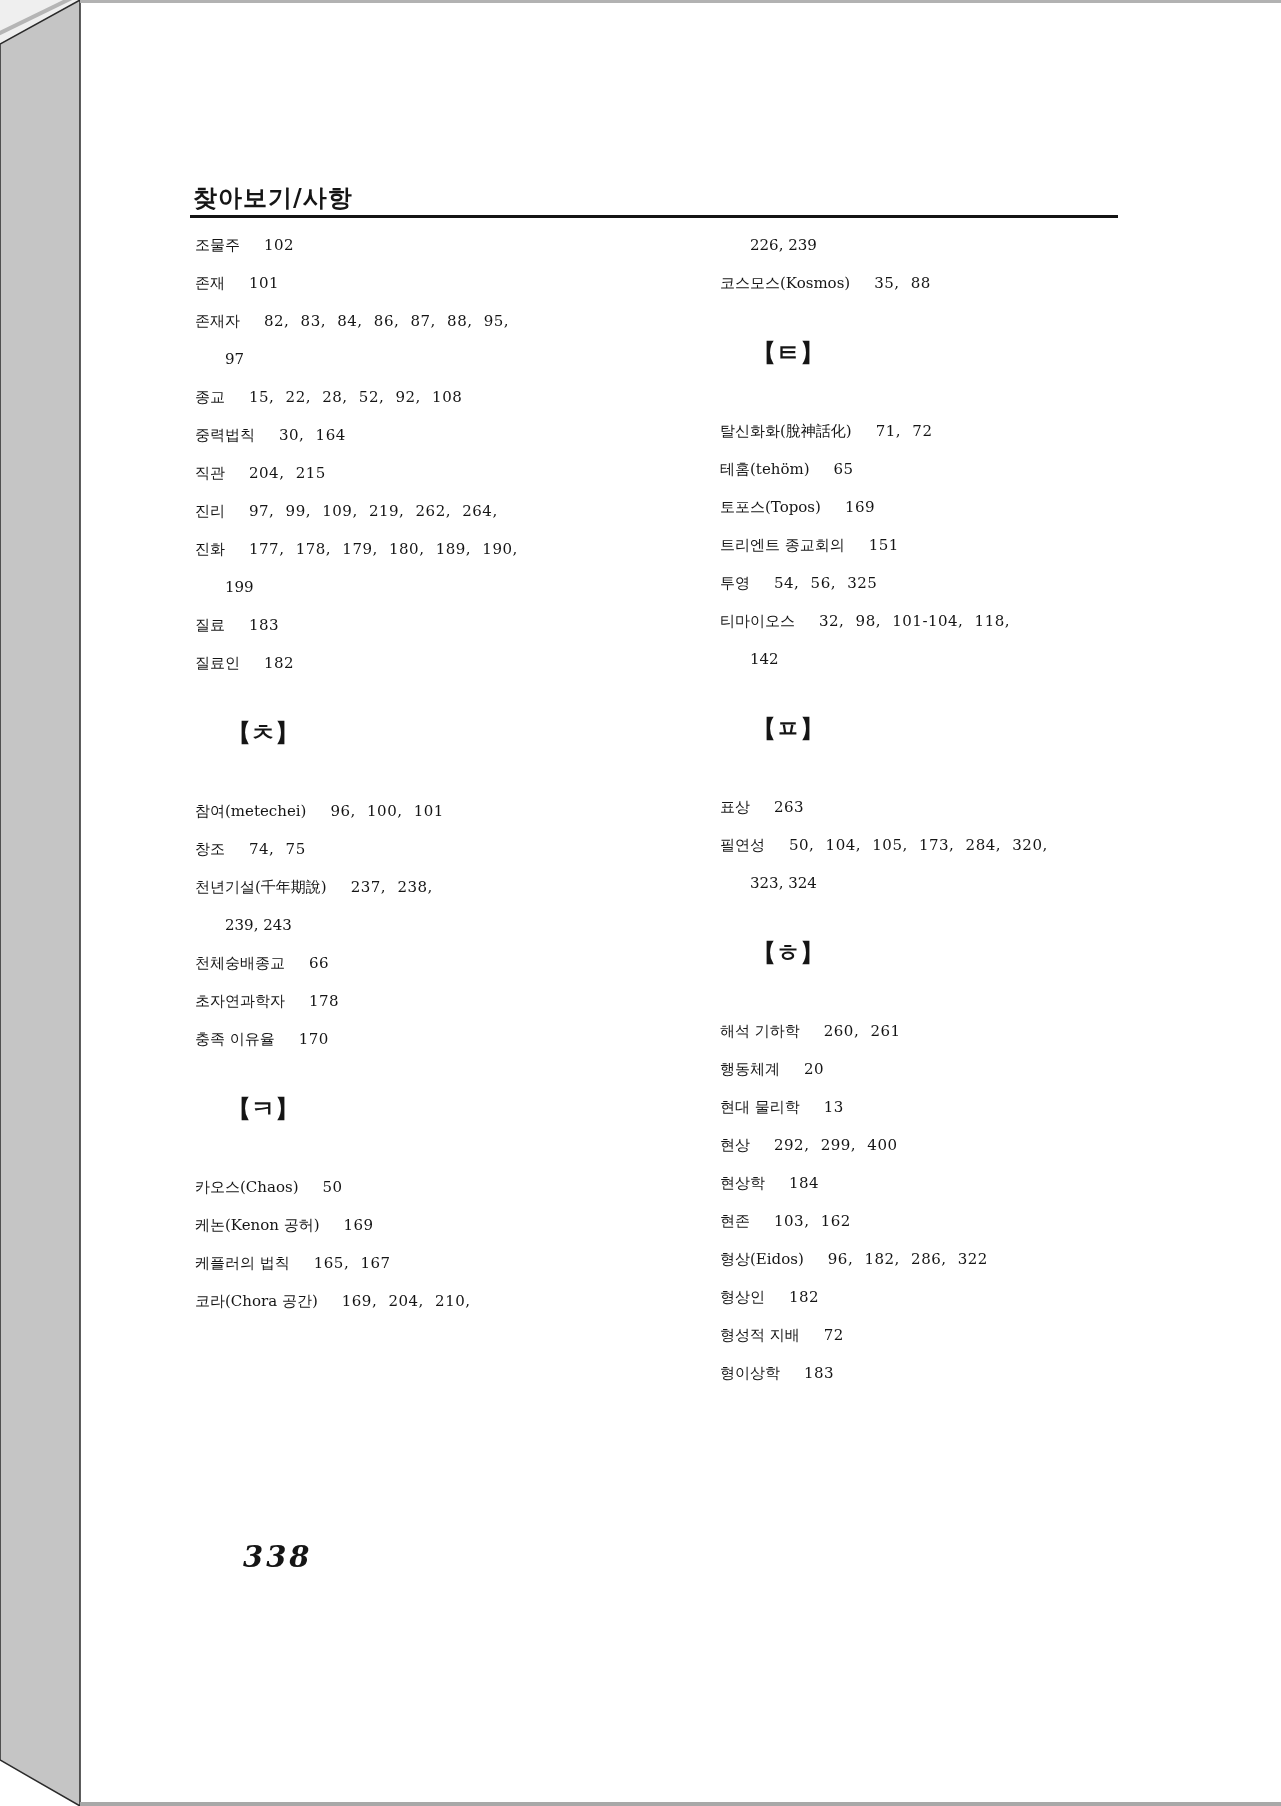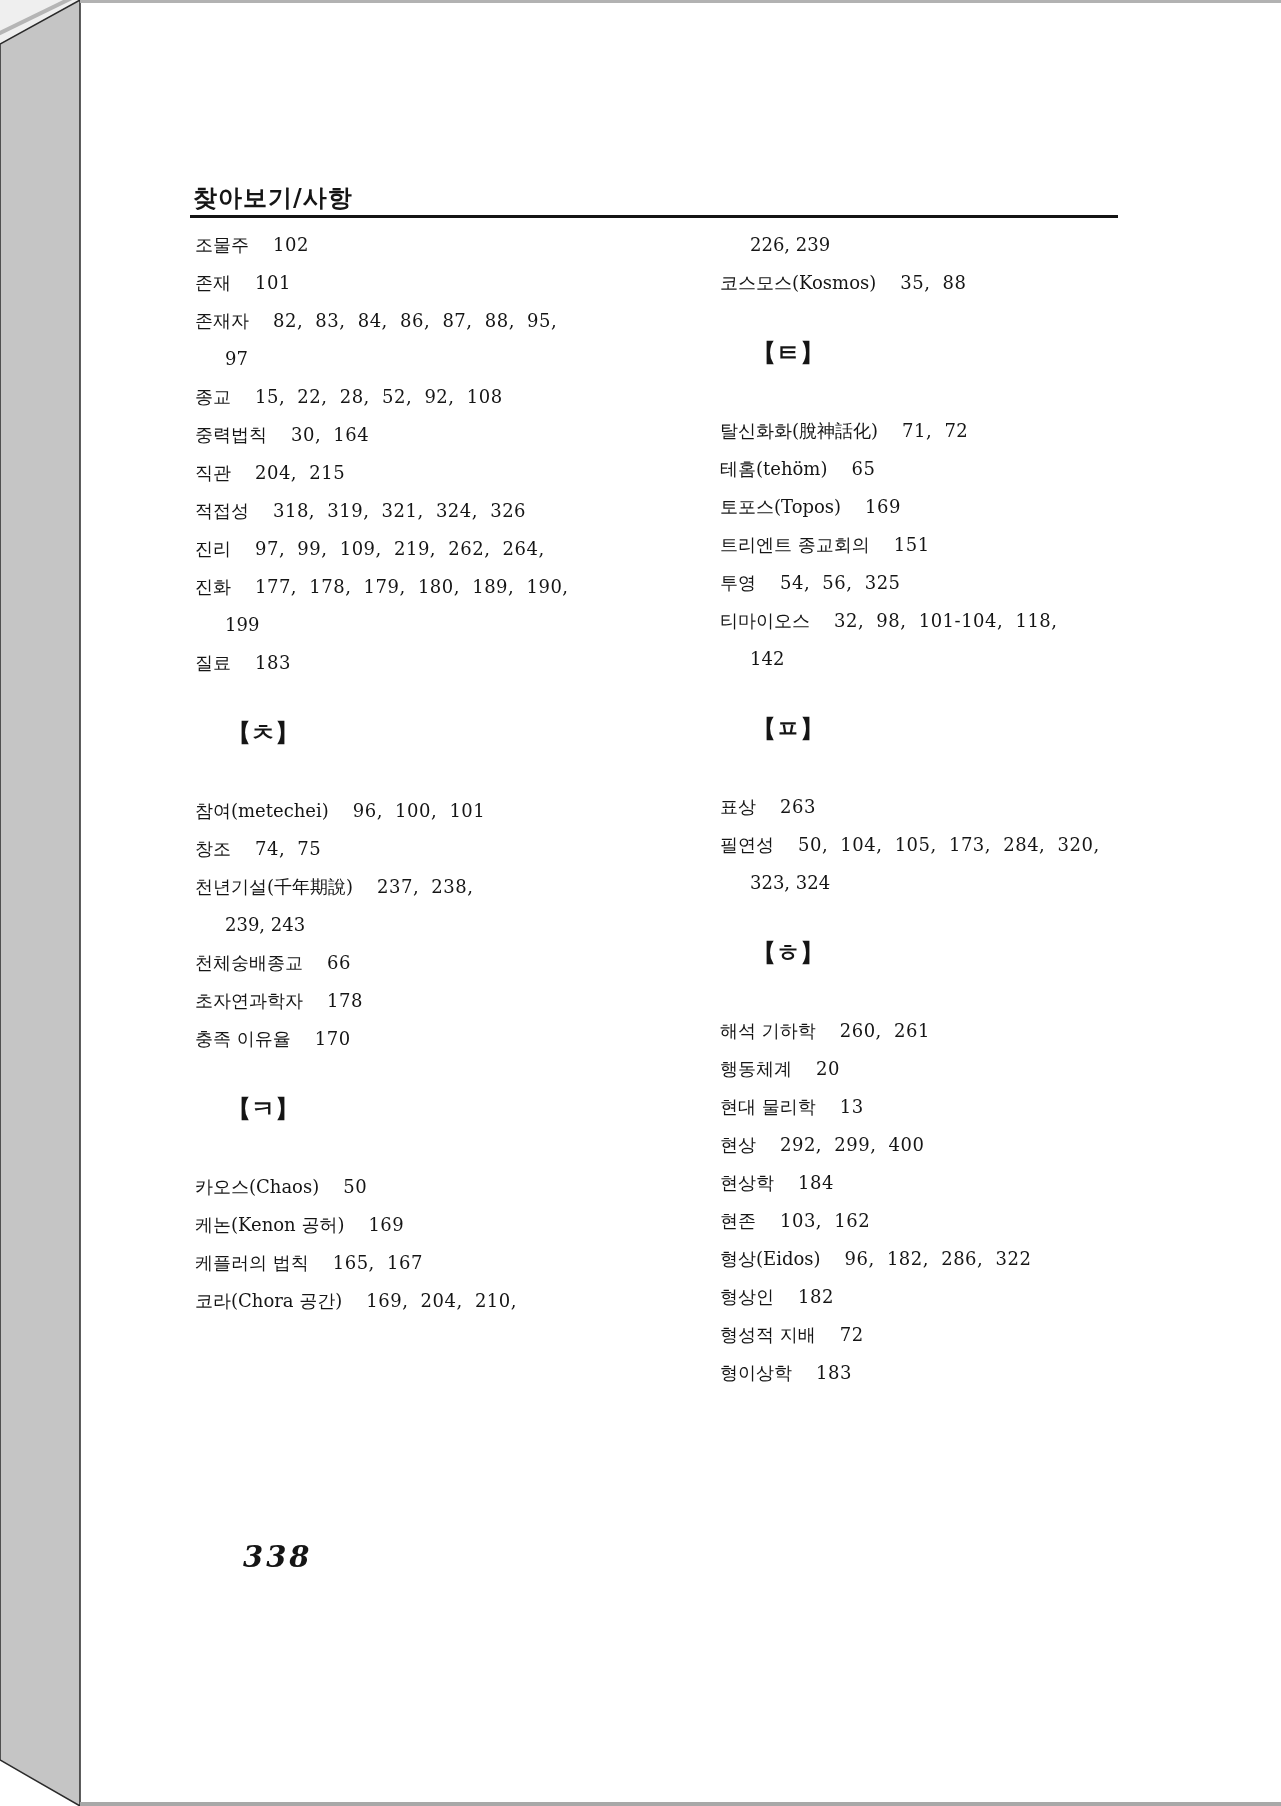--- a/index.html
+++ b/index.html
@@ -32,21 +32,21 @@
     font-size:24px; font-weight:bold; letter-spacing:1px;
   }
   .header-rule {
     position:absolute; left:190px; top:215px;
     width:928px; height:3px; background:#141414;
   }
   
   .col { position:absolute; top:229px; width:480px; }
   .col-left  { left:195px; }
   .col-right { left:720px; }
-  .line { height:38px; font-size:18px; line-height:32px; white-space:nowrap; }
+  .line { height:38px; font-size:15px; line-height:32px; white-space:nowrap; }
   .line.cont { padding-left:30px; }
   .line.section {
     margin:32px 0 40px 0; padding-left:32px;
     font-weight:bold; font-size:24px;
   }
   .term  { margin-right:24px; }
   .pages { word-spacing:6px; letter-spacing:0.5px; }
   .page-number {
     position:absolute; left:243px; top:1540px;
     font-size:29px; font-weight:bold; font-style:italic; letter-spacing:3px;
@@ -71,25 +71,25 @@
   <div class="header-rule"></div>
 
   <div class="col col-left">
       <div class="line entry"><span class="term">조물주</span><span class="pages">102</span></div>
       <div class="line entry"><span class="term">존재</span><span class="pages">101</span></div>
       <div class="line entry"><span class="term">존재자</span><span class="pages">82, 83, 84, 86, 87, 88, 95,</span></div>
       <div class="line cont">97</div>
       <div class="line entry"><span class="term">종교</span><span class="pages">15, 22, 28, 52, 92, 108</span></div>
       <div class="line entry"><span class="term">중력법칙</span><span class="pages">30, 164</span></div>
       <div class="line entry"><span class="term">직관</span><span class="pages">204, 215</span></div>
-      <div class="line entry"><span class="term">적접성</span><span class="pages">318, 319, 321, 324, 326</span></div>
       <div class="line entry"><span class="term">진리</span><span class="pages">97, 99, 109, 219, 262, 264,</span></div>
       <div class="line entry"><span class="term">진화</span><span class="pages">177, 178, 179, 180, 189, 190,</span></div>
       <div class="line cont">199</div>
       <div class="line entry"><span class="term">질료</span><span class="pages">183</span></div>
+      <div class="line entry"><span class="term">질료인</span><span class="pages">182</span></div>
       <div class="line section">【ㅊ】</div>
       <div class="line entry"><span class="term">참여(metechei)</span><span class="pages">96, 100, 101</span></div>
       <div class="line entry"><span class="term">창조</span><span class="pages">74, 75</span></div>
       <div class="line entry"><span class="term">천년기설(千年期說)</span><span class="pages">237, 238,</span></div>
       <div class="line cont">239, 243</div>
       <div class="line entry"><span class="term">천체숭배종교</span><span class="pages">66</span></div>
       <div class="line entry"><span class="term">초자연과학자</span><span class="pages">178</span></div>
       <div class="line entry"><span class="term">충족 이유율</span><span class="pages">170</span></div>
       <div class="line section">【ㅋ】</div>
       <div class="line entry"><span class="term">카오스(Chaos)</span><span class="pages">50</span></div>

